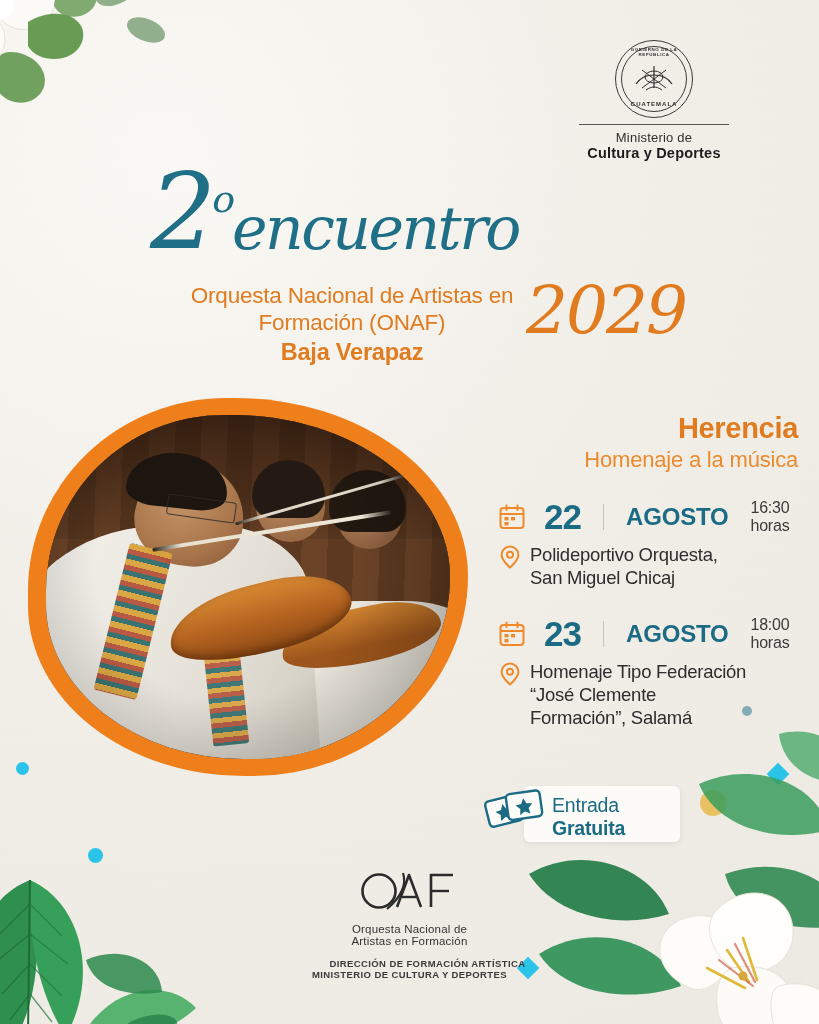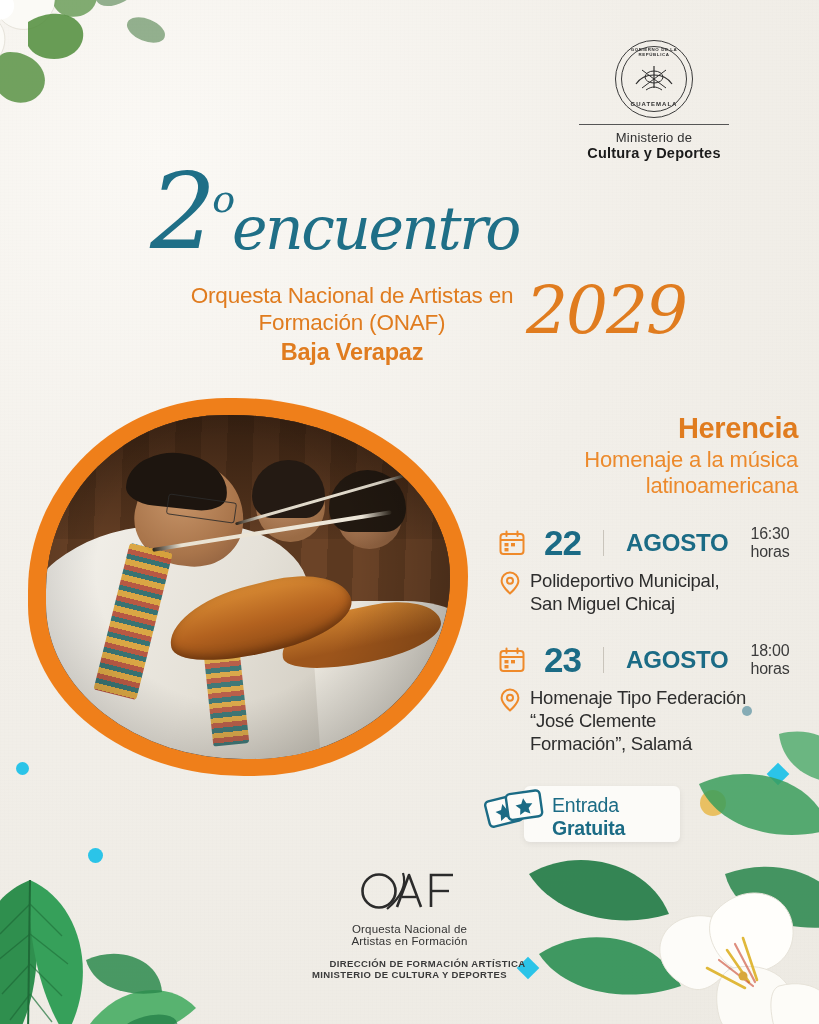--- a/index.html
+++ b/index.html
@@ -513,21 +513,20 @@
       <div class="ph-bow2"></div>
       <div class="ph-bow"></div>
       <div class="ph-vignette"></div>
     </div>
   </div>
 
   <div class="info">
     <div class="herencia">Herencia</div>
     <div class="homenaje">
       <span>Homenaje a la música</span><br>
-      <span>latinoamericana</span>
     </div>
 
     <div class="event">
       <div class="event-top">
         <svg class="cal-icon" viewBox="0 0 28 28">
           <rect x="2.5" y="5" width="23" height="20" rx="3" fill="none" stroke="#ef8a2a" stroke-width="2"></rect>
           <path d="M2.5 11 H25.5" stroke="#ef8a2a" stroke-width="2"></path>
           <path d="M8.5 2.5 V7 M19.5 2.5 V7" stroke="#ef8a2a" stroke-width="2" stroke-linecap="round"></path>
           <rect x="6.5" y="14" width="4" height="3.4" fill="#ef8a2a"></rect>
           <rect x="13" y="14" width="4" height="3.4" fill="#ef8a2a"></rect>
@@ -537,21 +536,21 @@
         <span class="vbar"></span>
         <span class="month">AGOSTO</span>
         <span class="time">16:30 horas</span>
       </div>
       <div class="event-loc">
         <svg class="pin-icon" viewBox="0 0 22 24">
           <path d="M11 1.6 C6.3 1.6 2.6 5.2 2.6 9.8 C2.6 15.6 11 22.4 11 22.4 C11 22.4 19.4 15.6 19.4 9.8 C19.4 5.2 15.7 1.6 11 1.6 Z" fill="none" stroke="#ef8a2a" stroke-width="2"></path>
           <circle cx="11" cy="9.7" r="3" fill="none" stroke="#ef8a2a" stroke-width="2"></circle>
         </svg>
         <div class="loc-text">
-          <span>Polideportivo Municipal,</span><br>
+          <span>Polideportivo Orquesta,</span><br>
           <span>San Miguel Chicaj</span>
         </div>
       </div>
     </div>
 
     <div class="event">
       <div class="event-top">
         <svg class="cal-icon" viewBox="0 0 28 28">
           <rect x="2.5" y="5" width="23" height="20" rx="3" fill="none" stroke="#ef8a2a" stroke-width="2"></rect>
           <path d="M2.5 11 H25.5" stroke="#ef8a2a" stroke-width="2"></path>

